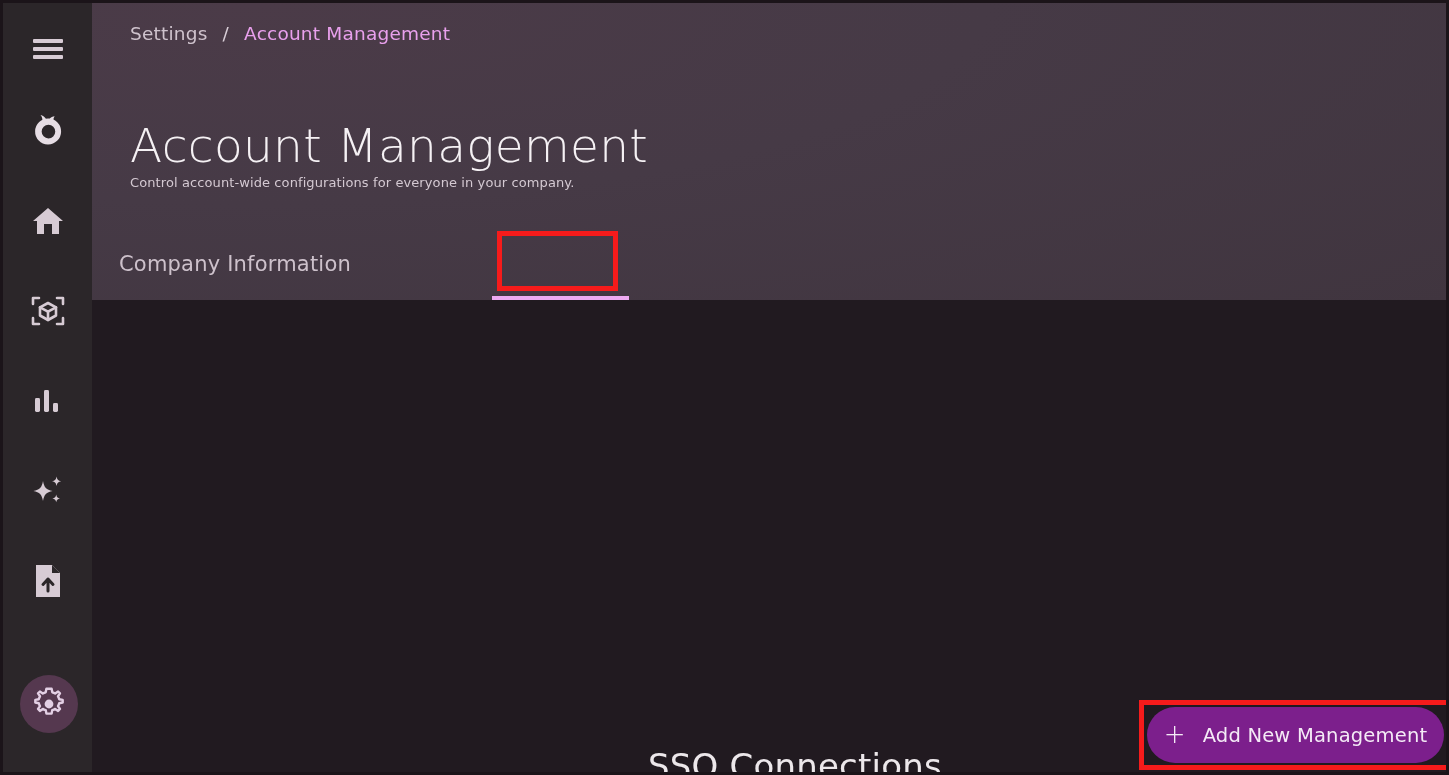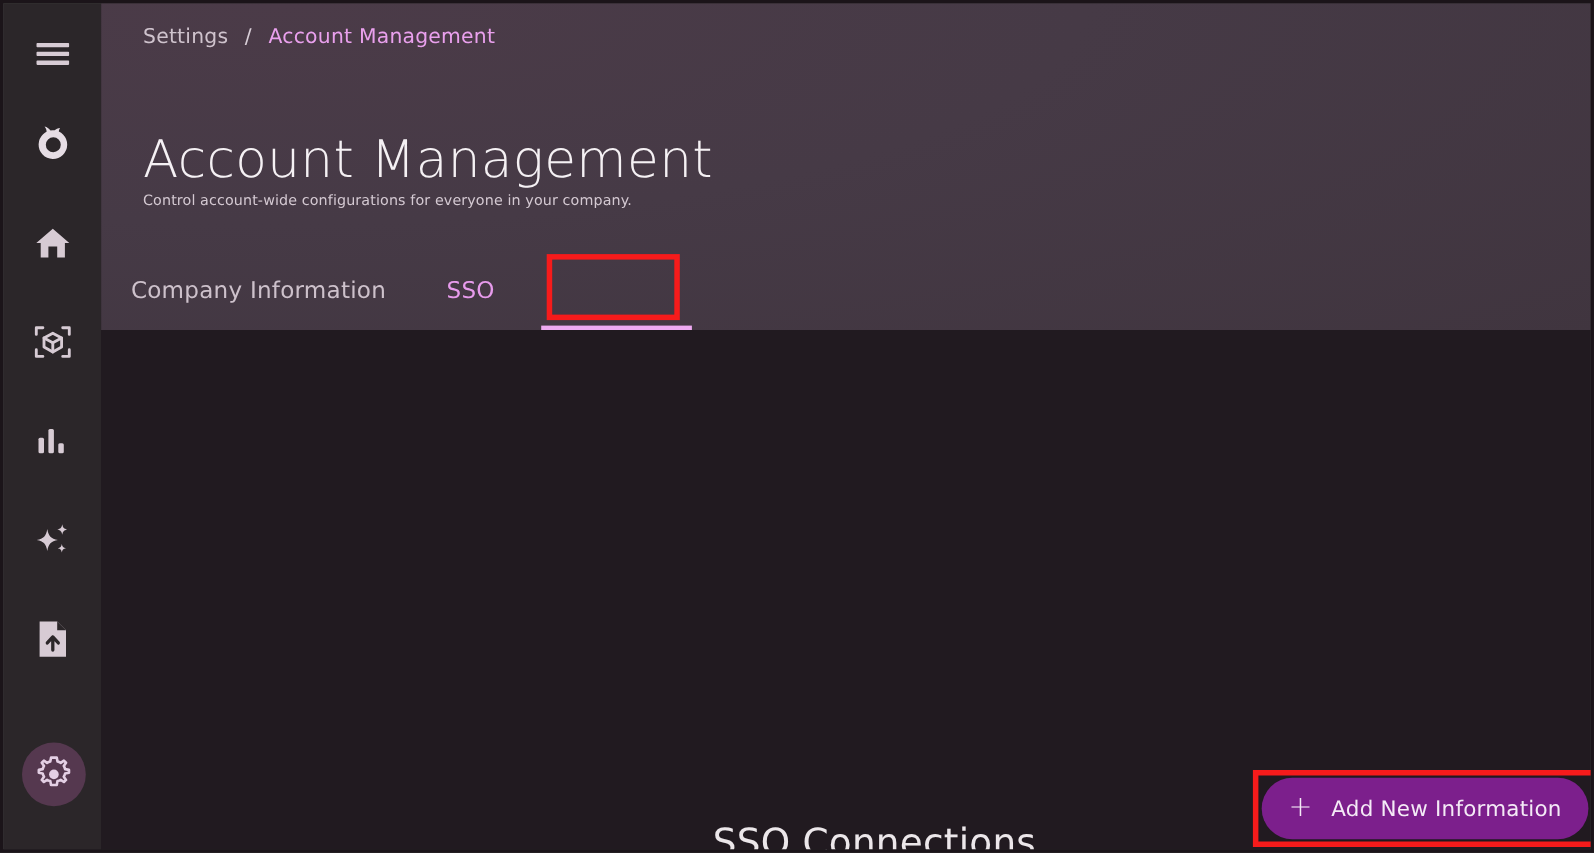--- a/index.html
+++ b/index.html
@@ -333,35 +333,34 @@
         <span class="crumb-sep">/</span>
         <span class="crumb-current">Account Management</span>
       </div>
 
       <h1 id="page-title">Account Management</h1>
 
       <p id="page-subtitle">Control account-wide configurations for everyone in your company.</p>
 
       <div id="tabs">
         <div class="tab" id="tab-company">Company Information</div>
-        <div class="tab" id="tab-sso">SSO</div>
       </div>
       <div id="tab-sso-underline"></div>
 
       <div class="annotation-box" id="annotation-sso-tab"></div>
 
     </header>
 
     <section id="content">
 
       <h2 id="sso-connections-title">SSO Connections</h2>
 
       <button id="add-connection-button">
         <span class="plus-glyph">+</span>
-        <span>Add New Information</span>
+        <span>Add New Management</span>
       </button>
 
       <div class="annotation-box" id="annotation-add-connection"></div>
 
     </section>
 
   </div>
 </div>
 
 </body></html>

